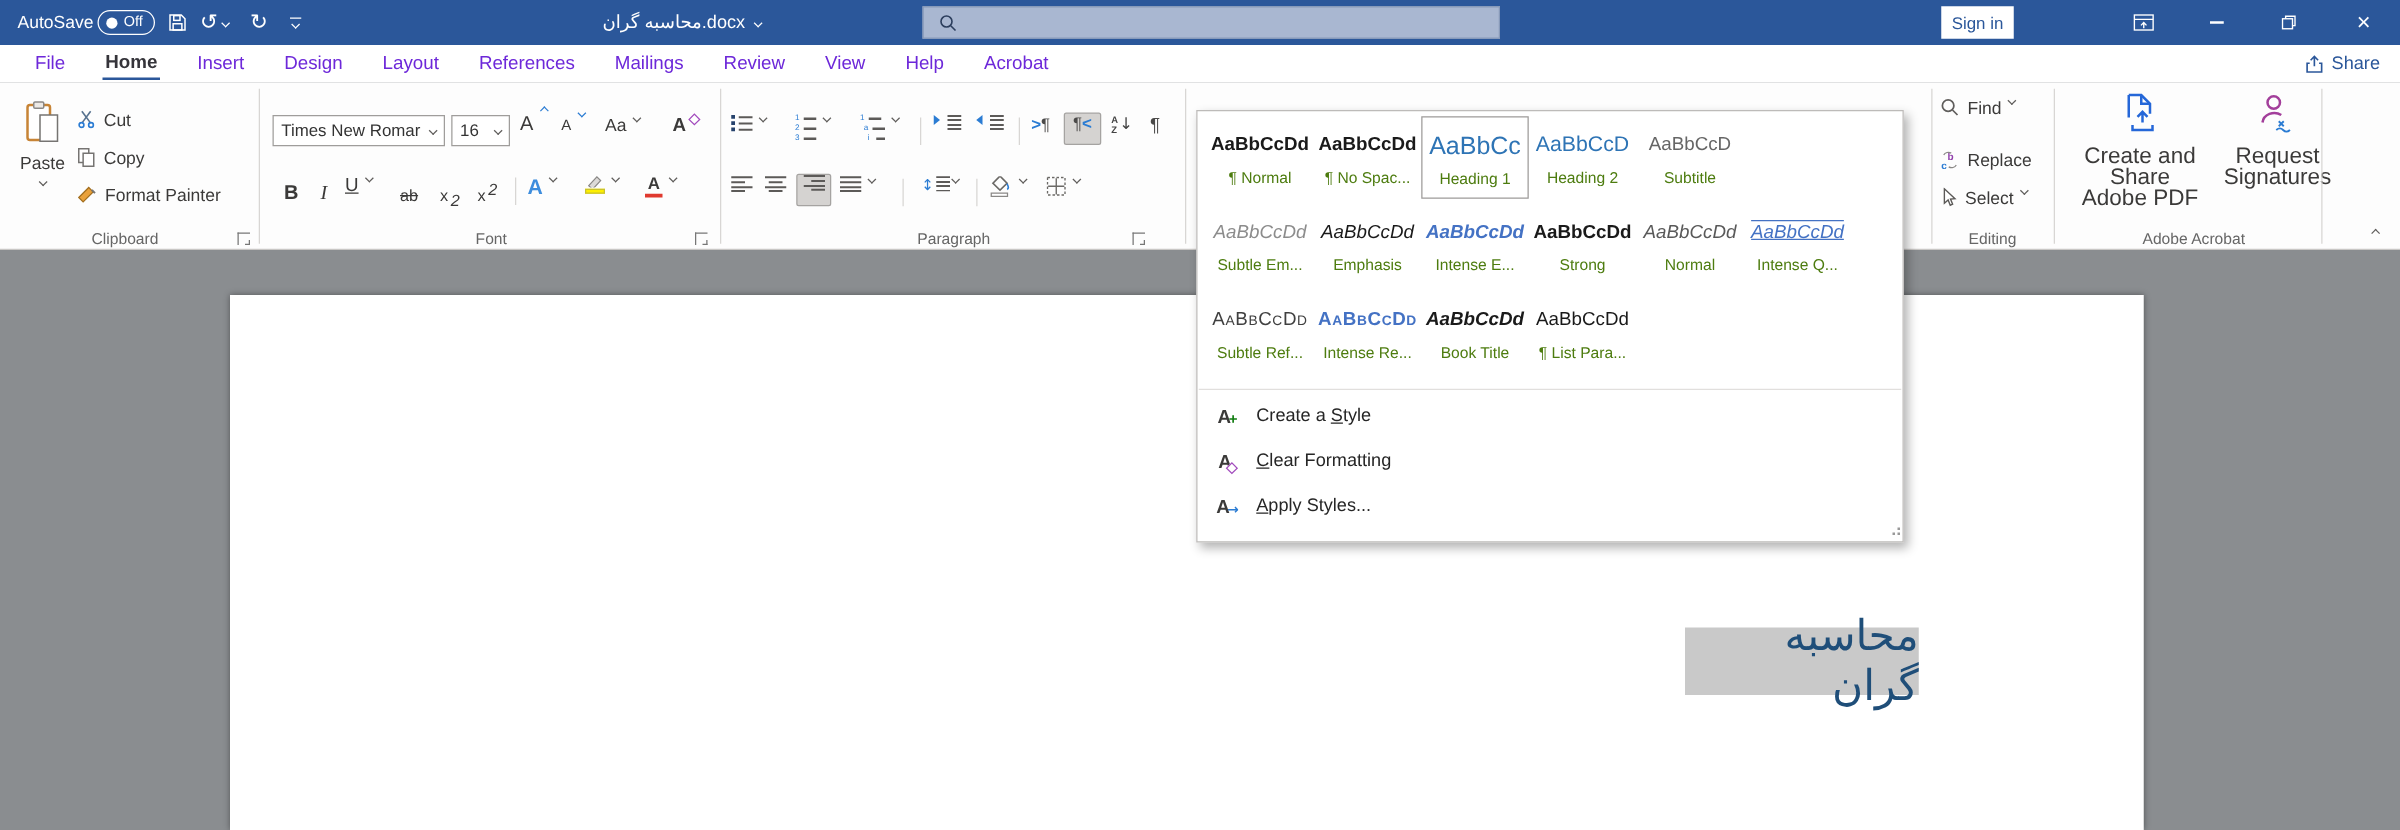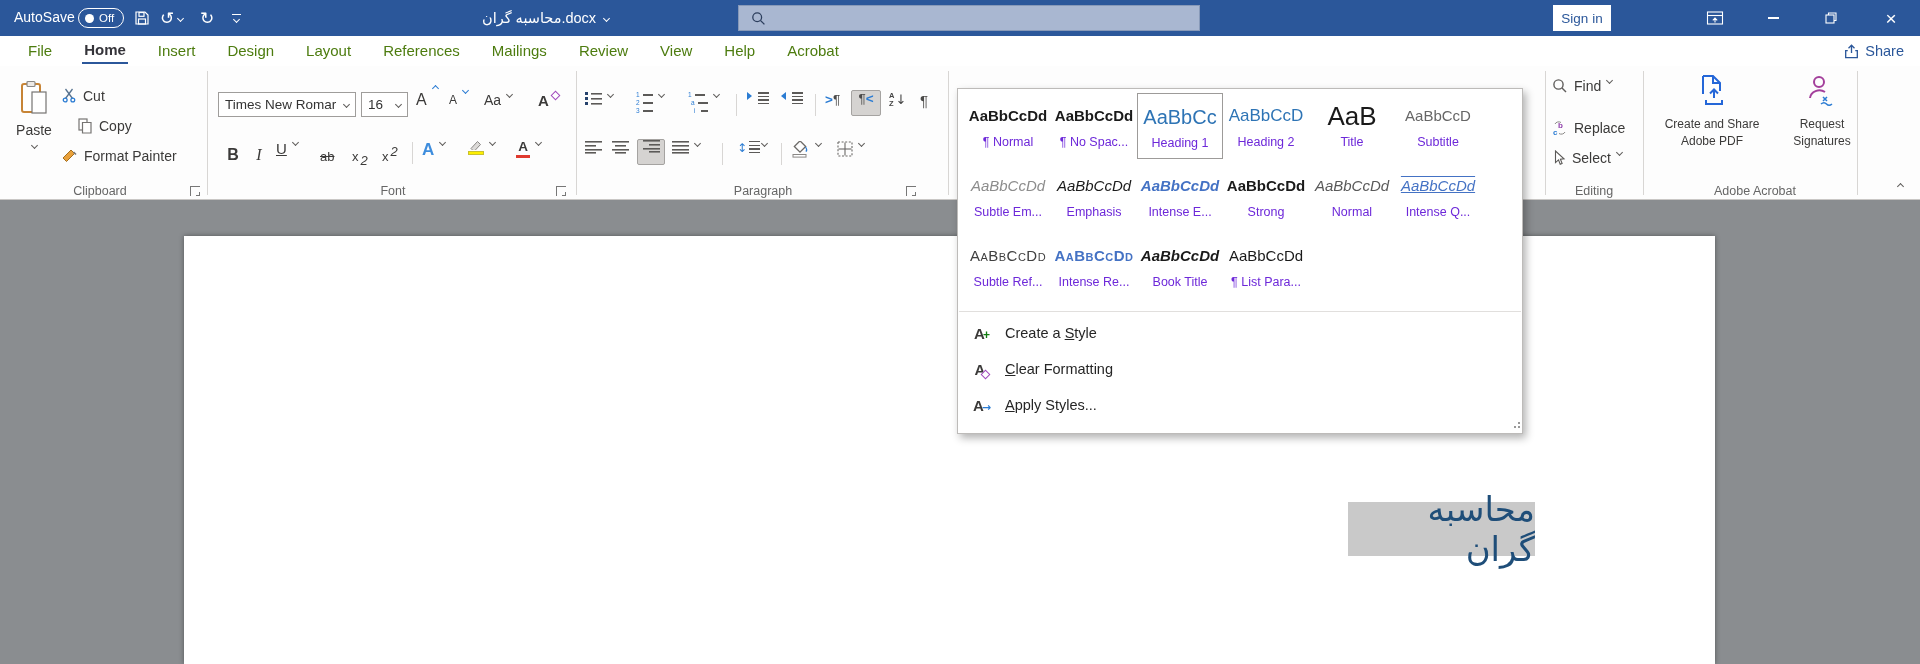--- a/index.html
+++ b/index.html
@@ -26,21 +26,21 @@
 .search svg{position:absolute;left:12px;top:5px}
 .search input{background:transparent;border:none;outline:none;font-size:13.5px;color:#18253f;width:380px;font-family:inherit}
 .search input::placeholder{color:#1c2b47;opacity:1}
 .signin{position:absolute;left:1553px;top:5px;width:58px;height:26px;background:#fff;color:#2b579a;font-size:13.5px;display:flex;align-items:center;justify-content:center}
 .winbtn{position:absolute;top:0;width:30px;height:36px;display:flex;align-items:center;justify-content:center;color:#fff}
 .close-x{font-size:19px;line-height:1}
 
 
 .tabsrow{position:absolute;left:0;top:36px;width:100%;height:30px;background:#fff}
 .tabs{display:flex;align-items:stretch;height:100%;padding-left:12px}
-.tab{display:flex;align-items:center;padding:0 14px;font-size:15px;color:#4d7c0f;cursor:default}
+.tab{display:flex;align-items:center;padding:0 14px;font-size:15px;color:#6d28d9;cursor:default}
 .tab span{padding:3px 2px 4px}
 .tab.active{color:#35343a}
 .tab.active span{font-weight:700;border-bottom:2.5px solid #2b579a}
 .share{position:absolute;right:16px;top:0;height:30px;display:flex;align-items:center;gap:6px;font-size:14.5px;color:#2b579a}
 
 
 .ribbon{position:absolute;left:0;top:66px;width:100%;height:134px;background:#fdfdfd;border-bottom:1px solid #c9c7c5;font-size:14px;color:#3b3a39}
 .vdiv{position:absolute;top:5px;height:124px;width:1px;background:#d8d6d4}
 .caption{position:absolute;top:118px;font-size:12.5px;color:#666;text-align:center}
 .launch{position:absolute;top:120px;width:10px;height:10px;border-left:1px solid #777;border-top:1px solid #777}
@@ -84,30 +84,30 @@
 .numrow i{font-style:normal;font-size:6.5px;color:#2b7cd3;width:5px;line-height:1}
 .numrow s{text-decoration:none;display:block;width:10px;height:1.6px;background:#5c5a58}
 .tri-r{width:0;height:0;border-left:5px solid #2b7cd3;border-top:4px solid transparent;border-bottom:4px solid transparent}
 .tri-l{width:0;height:0;border-right:5px solid #2b7cd3;border-top:4px solid transparent;border-bottom:4px solid transparent}
 .parmark{font-size:13.5px;color:#4b4a49}
 .parmark b{color:#2b7cd3;font-weight:700}
 .sortcol{display:flex;flex-direction:column;line-height:1;font-size:7.5px;font-weight:700;color:#444}
 .arrow-d{font-size:13px;color:#444;font-family:"DejaVu Sans",sans-serif}
 .updown{color:#2b7cd3;font-size:12px;font-family:"DejaVu Sans",sans-serif}
 .pil{font-size:15px;color:#4b4a49}
-.twoline{font-size:12px;color:#3b3a39;text-align:center;line-height:17px;margin-top:5px}
+.twoline{font-size:18px;color:#3b3a39;text-align:center;line-height:17px;margin-top:5px}
 .collapse{position:absolute;left:1898px;top:118px}
 
 
 .gallery{position:absolute;left:957px;top:88px;width:566px;height:346px;background:#fff;border:1px solid #bdbbb9;box-shadow:3px 4px 8px rgba(0,0,0,.3);z-index:50}
 .grow{position:absolute;left:7px;display:flex}
 .gcell{width:86px;height:66px;text-align:center;padding-top:7px;overflow:hidden;cursor:default}
 .gcell.selcell{border:1px solid #9d9b99;background:#fff;box-shadow:0 0 0 2px #fff inset}
 .gprev{height:32px;line-height:32px;white-space:nowrap;overflow:hidden}
-.glabel{font-size:12.5px;color:#6d28d9;margin-top:3px;white-space:nowrap;overflow:hidden}
+.glabel{font-size:12.5px;color:#4d7c0f;margin-top:3px;white-space:nowrap;overflow:hidden}
 .p-normal,.p-nospace{font-weight:600;font-size:15px;color:#1a1a1a}
 .p-h1{font-size:20px;color:#2e74b5}
 .p-h2{font-size:17px;color:#2e74b5}
 .p-title{font-size:26px;color:#1a1a1a}
 .p-subtitle{font-size:15px;color:#666}
 .p-subtle-em{font-style:italic;color:#8c8c8c;font-size:15px}
 .p-emphasis{font-style:italic;color:#1a1a1a;font-size:15px}
 .p-intense-em{font-style:italic;color:#4472c4;font-size:15px;font-weight:600}
 .p-strong{font-weight:700;color:#1a1a1a;font-size:15px}
 .p-quote{font-style:italic;color:#595959;font-size:15px}
@@ -252,21 +252,21 @@
     </div>
     <div class="rbtn" style="left:62px;top:22px">
       <svg width="15" height="15" viewBox="0 0 15 15">
           <line x1="3.5" y1="1" x2="10.5" y2="10.5" stroke="#57728f" stroke-width="1.3"></line>
           <line x1="10.5" y1="1" x2="3.5" y2="10.5" stroke="#57728f" stroke-width="1.3"></line>
           <circle cx="3.2" cy="12" r="1.9" fill="none" stroke="#2b7cd3" stroke-width="1.3"></circle>
           <circle cx="10.8" cy="12" r="1.9" fill="none" stroke="#2b7cd3" stroke-width="1.3"></circle>
         </svg>
       <span class="lab">Cut</span>
     </div>
-    <div class="rbtn" style="left:78px;top:52px">
+    <div class="rbtn" style="left:62px;top:52px">
       <svg width="15" height="16" viewBox="0 0 15 16">
           <rect x="1" y="1" width="8" height="11" fill="#fff" stroke="#767472" stroke-width="1.2"></rect>
           <path d="M4.5 4.5 h8.5 v10.5 h-8.5 z" fill="#fff" stroke="#767472" stroke-width="1.2"></path>
         </svg>
       <span class="lab">Copy</span>
     </div>
     <div class="rbtn" style="left:62px;top:82px">
       <svg width="16" height="16" viewBox="0 0 16 16">
           <path d="M1 10 L9 2 l3.5 3.5 L4.5 13.5 z" fill="#e9a13b" stroke="#a36f1f" stroke-width="1"></path>
           <path d="M11.5 4 l2.5 2.5" stroke="#767472" stroke-width="1.6"></path>
@@ -529,24 +529,20 @@
         </div>
       <div class="gcell selcell">
           <div class="gprev p-h1">AaBbCc</div>
           <div class="glabel">Heading 1</div>
         </div>
       <div class="gcell">
           <div class="gprev p-h2">AaBbCcD</div>
           <div class="glabel">Heading 2</div>
         </div>
       <div class="gcell">
-          <div class="gprev p-title">AaB</div>
-          <div class="glabel">Title</div>
-        </div>
-      <div class="gcell">
           <div class="gprev p-subtitle">AaBbCcD</div>
           <div class="glabel">Subtitle</div>
         </div>
     </div>
     <div class="grow" style="top:74px">
       <div class="gcell">
           <div class="gprev p-subtle-em">AaBbCcDd</div>
           <div class="glabel">Subtle Em...</div>
         </div>
       <div class="gcell">

